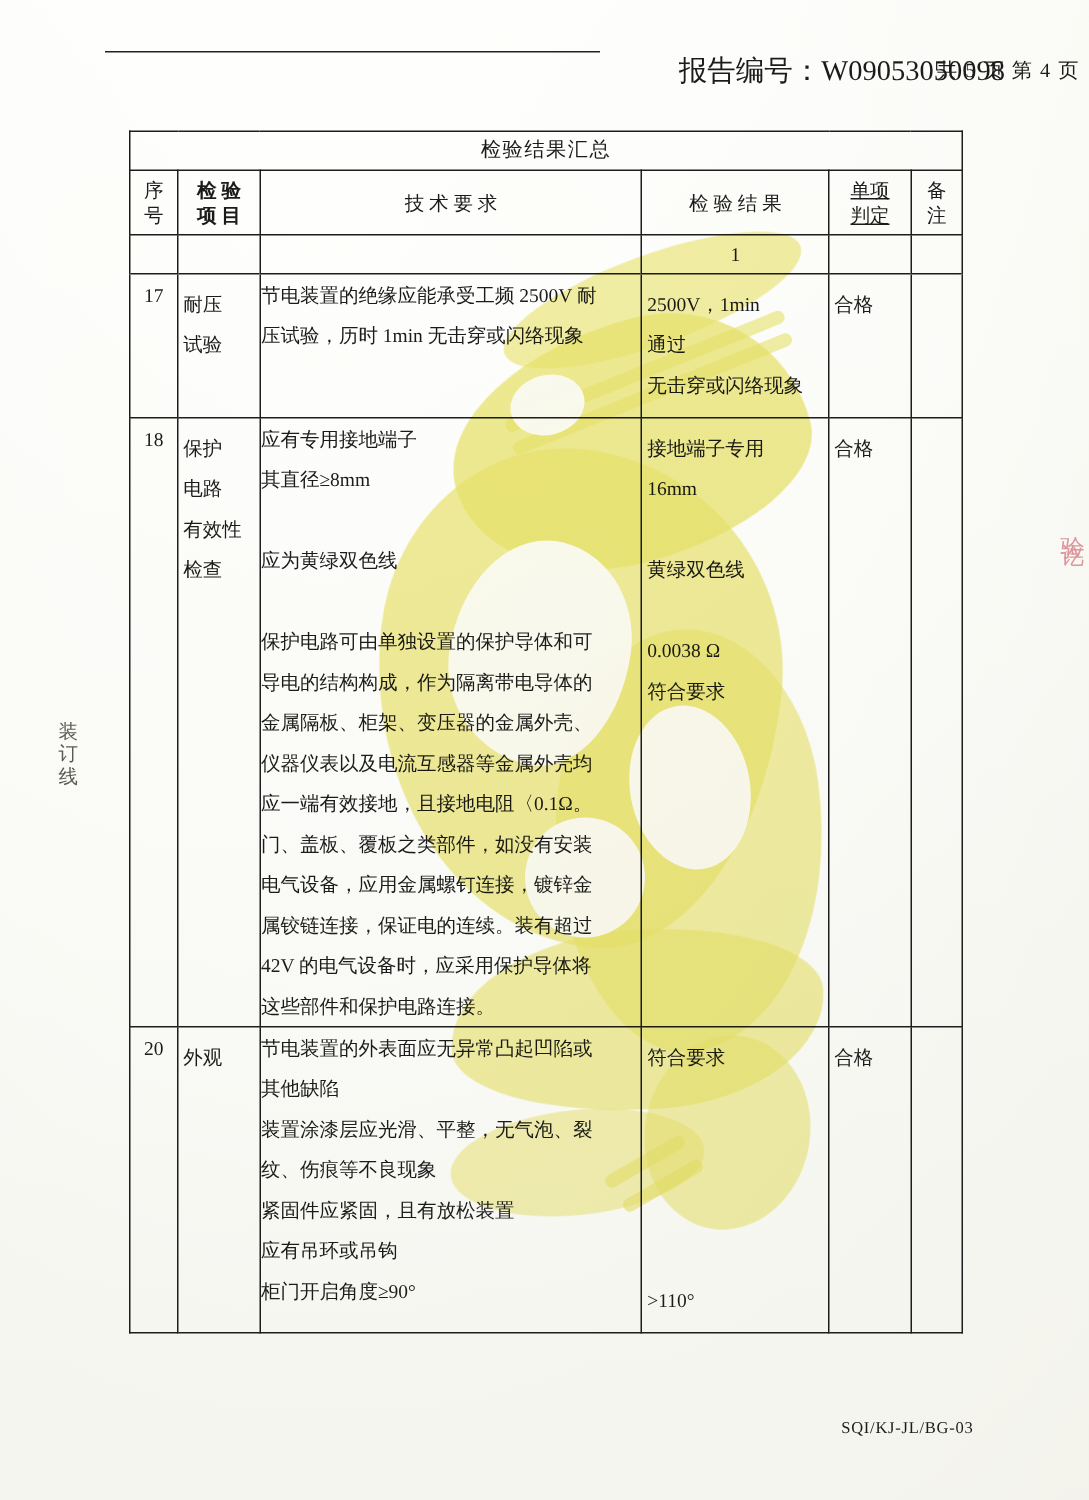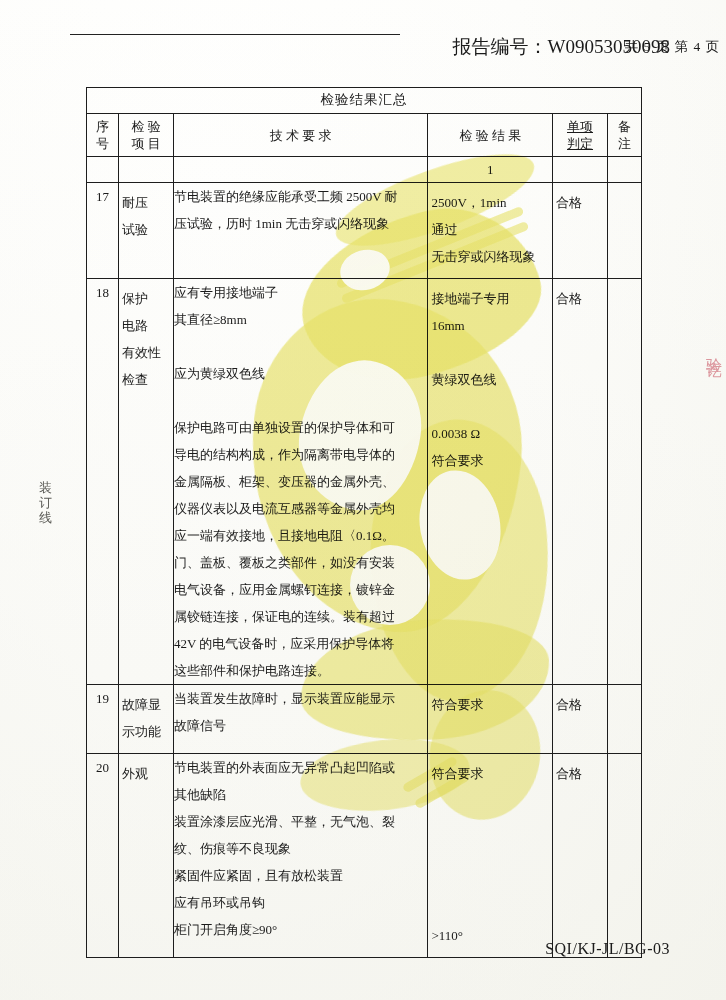--- a/index.html
+++ b/index.html
@@ -157,21 +157,21 @@
     padding:3px 0 4px 0 !important;
   }
   .chead{
     text-align:center;
     vertical-align:middle !important;
     line-height:17px;
     padding:4px 2px !important;
     font-size:13px;
   }
   .w-no{ width:28px; }
-  .w-item{ width:52px; }
+  .w-item{ width:52px;font-weight:bold; }
   .w-req{ width:262px; }
   .w-res{ width:124px; }
   .w-judge{ width:52px;text-decoration:underline; }
   .w-note{ width:30px; }
 
   .cell{
     padding:6px 6px 8px 8px;
     line-height:27px;
   }
   .cell.c{
@@ -179,23 +179,23 @@
     padding:6px 3px 8px 3px;
   }
   .idx{
     text-align:center;
     padding-top:7px;
     line-height:27px;
   }
 
   .footer-code{
     position:absolute;
-    right:56px;
+    right:77px;
     bottom:42px;
-    font-size:16px;
+    font-size:11px;
     letter-spacing:.5px;
   }
 
   
   .vmark{
     position:absolute;
     left:36px;
     font-size:13px;
     color:#5a5a55;
     writing-mode: vertical-rl;
@@ -306,36 +306,20 @@
         <div>&nbsp;</div>
         <div>黄绿双色线</div>
         <div>&nbsp;</div>
         <div>0.0038 Ω</div>
         <div>符合要求</div>
       </td>
       <td class="cell c">合格</td>
       <td class="cell c"></td>
     </tr>
 
-    <tr>
-      <td class="idx">19</td>
-      <td class="cell c">
-        <div>故障显</div>
-        <div>示功能</div>
-      </td>
-      <td class="cell">
-        <div>当装置发生故障时，显示装置应能显示</div>
-        <div>故障信号</div>
-      </td>
-      <td class="cell c">
-        <div>符合要求</div>
-      </td>
-      <td class="cell c">合格</td>
-      <td class="cell c"></td>
-    </tr>
 
     <tr>
       <td class="idx">20</td>
       <td class="cell c">
         <div>外观</div>
       </td>
       <td class="cell">
         <div>节电装置的外表面应无异常凸起凹陷或</div>
         <div>其他缺陷</div>
         <div>装置涂漆层应光滑、平整，无气泡、裂</div>

